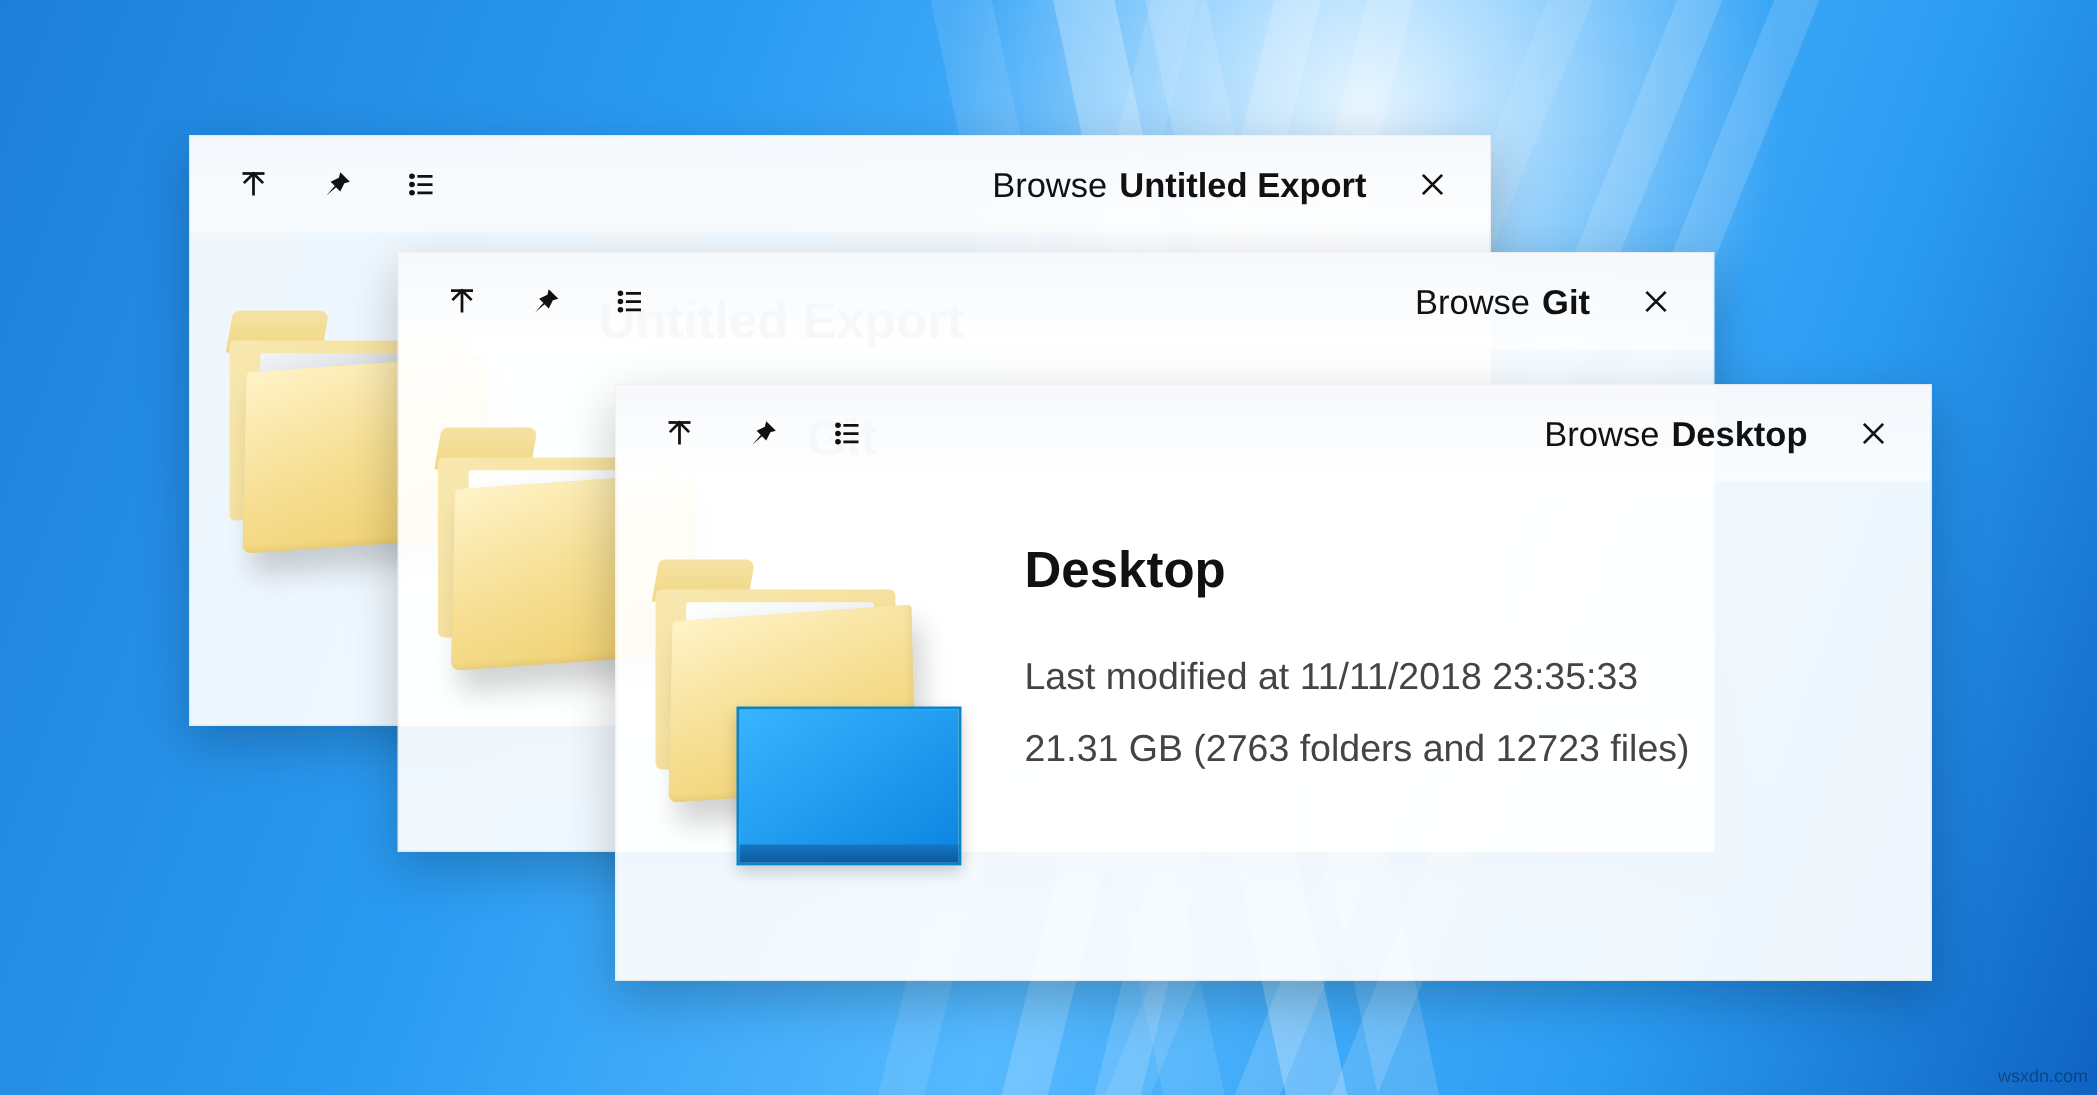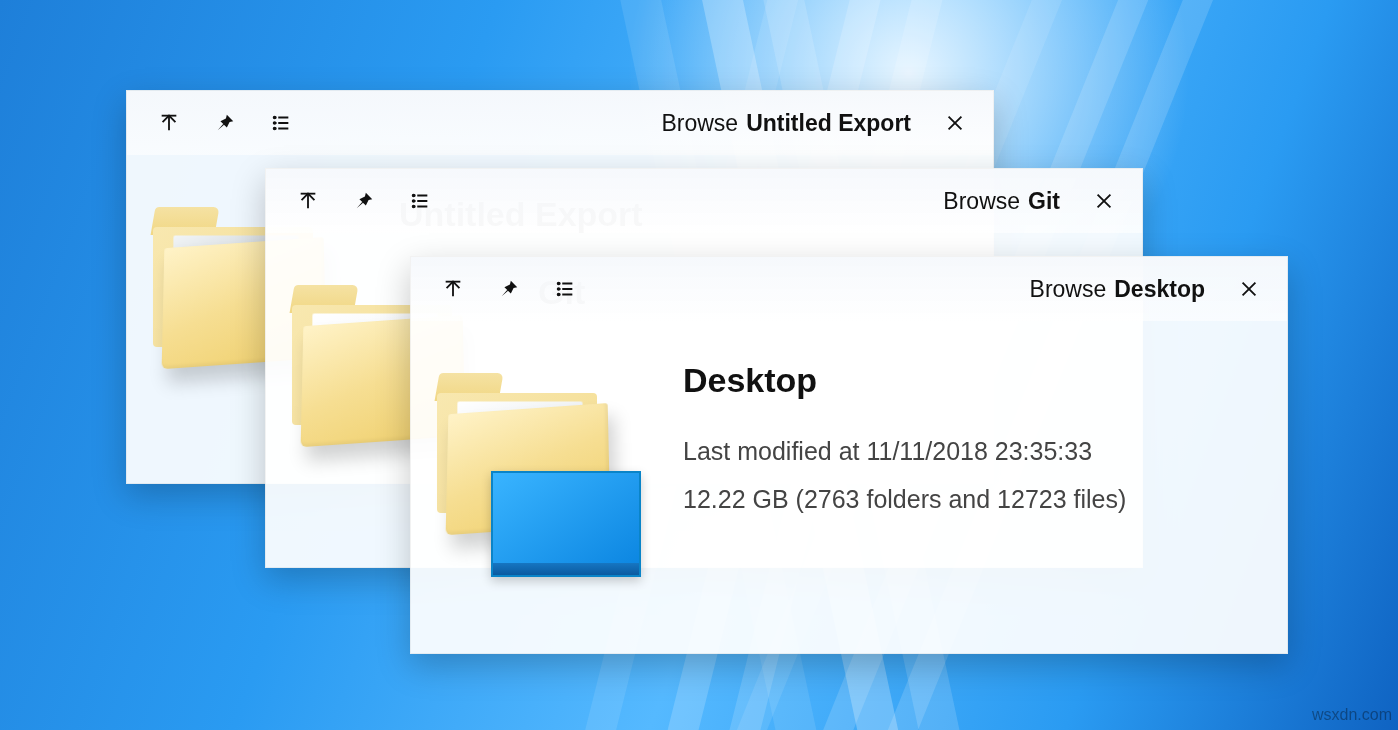--- a/index.html
+++ b/index.html
@@ -80,21 +80,21 @@
     content:""; position:absolute; left:0; right:0; bottom:0; height:12px;
     background: linear-gradient(180deg,#1676c2,#0b5aa0);
   }
 
   .info { flex: 1; padding-top: 10px; }
   .info h1 { font-size: 34px; font-weight: 700; color: #111; margin-bottom: 28px; }
   .info p  { font-size: 25px; font-weight: 400; color: #444; line-height: 1.9; }
 
   .icon { width: 22px; height: 22px; }
 
-  .watermark { position:absolute; right:6px; bottom:6px; font-size:16px; color:rgba(0,0,0,0.35); font-family: Arial, sans-serif;}
+  .watermark { position:absolute; right:6px; bottom:6px; font-size:12px; color:rgba(0,0,0,0.35); font-family: Arial, sans-serif;}
 </style>
 </head>
 <body>
 
 <div class="rays">
     <span></span>
   </div>
 
 <div class="card" style="left:126px; top:90px; width:868px; height:394px;">
   <div class="toolbar">
@@ -231,18 +231,18 @@
           <div class="tab"></div>
           <div class="back"></div>
           <div class="inner"></div>
           <div class="front"></div>
         </div>
       <div class="overlay-desktop"></div>
     </div>
     <div class="info">
       <h1>Desktop</h1>
       <p>Last modified at 11/11/2018 23:35:33</p>
-      <p>12.22 GB (2763 folders and 12723 files)</p>
+      <p>21.31 GB (2763 folders and 12723 files)</p>
     </div>
   </div>
 </div>
 
 <div class="watermark">wsxdn.com</div>
 
 </body></html>

